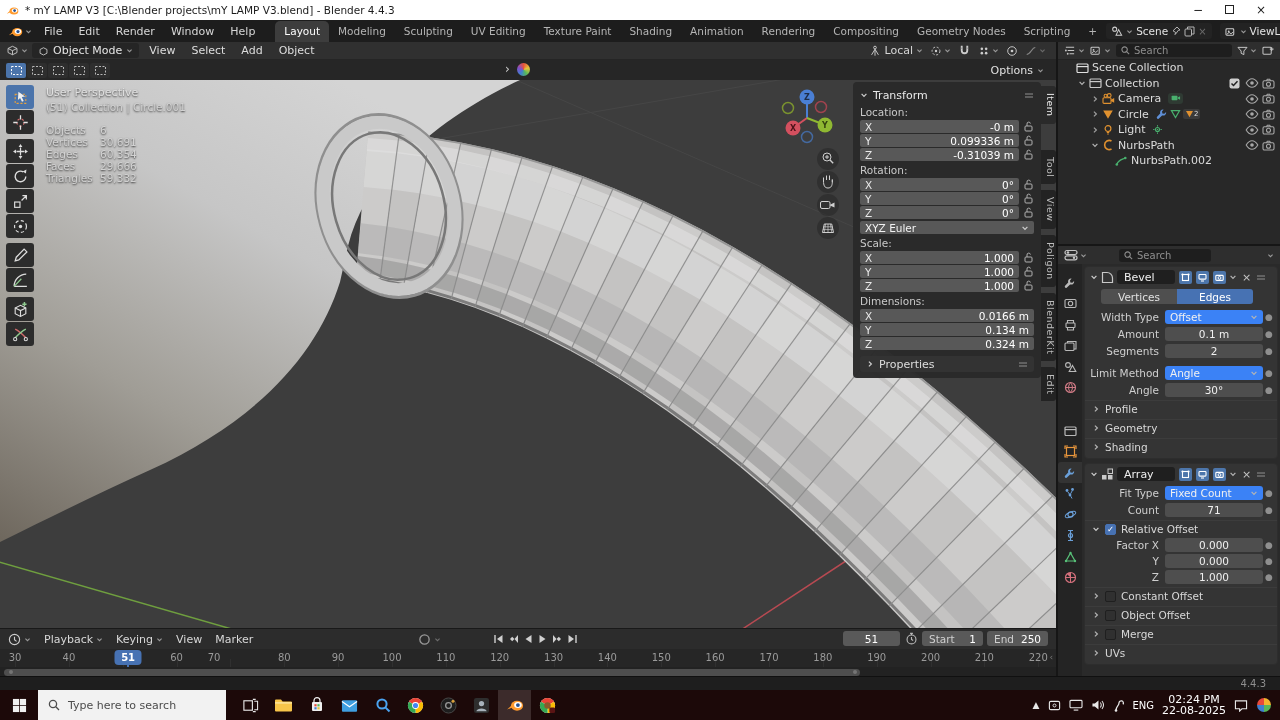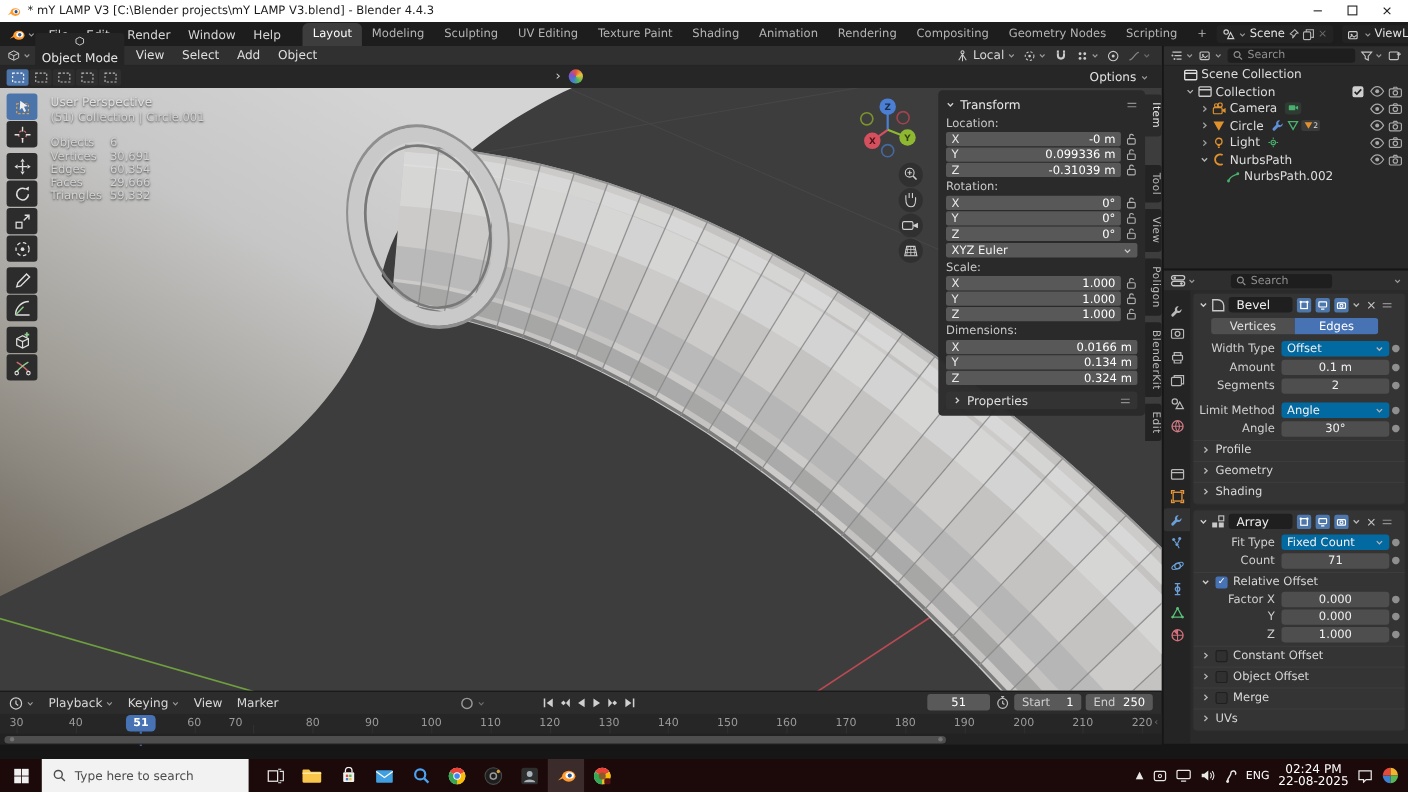--- a/index.html
+++ b/index.html
@@ -24,21 +24,21 @@
   .wtab{padding:4px 9px 5px 9px;color:#b5b5b5;font-size:10.5px;white-space:nowrap;}
   .wtab.active{background:#3d3d3d;color:#fdfdfd;border-radius:5px 5px 0 0;}
   .mbright{margin-left:auto;display:flex;align-items:center;gap:8px;}
   .sceneblk{display:flex;align-items:center;gap:3px;background:#232323;border-radius:3px;padding:2px 5px;}
   .scenename{color:#e3e3e3;font-size:10.5px;}
   .dimx{color:#6b6b6b;font-size:10px;}
   
   .viewport{position:absolute;left:0;top:42px;width:1056px;height:586px;background:#3d3d3d;}
   .vhead{position:absolute;left:0;top:0;width:100%;height:18px;background:#303030;display:flex;align-items:center;gap:4px;padding:0 6px;border-bottom:1px solid #252525;}
   .vmenu{padding:0 6px;color:#dedede;}
-  .modepill{display:flex;align-items:center;gap:4px;background:#252525;border-radius:3px;padding:1px 6px;color:#e5e5e5;flex-direction:column;}
+  .modepill{display:flex;align-items:center;gap:4px;background:#252525;border-radius:3px;padding:1px 6px;color:#e5e5e5;}
   .vright{margin-left:auto;display:flex;align-items:center;gap:7px;padding-right:4px;}
   .vtools{position:absolute;left:0;top:18px;width:100%;height:20px;background:#262626;display:flex;align-items:center;padding:0 6px;}
   .selbtn{width:20px;height:15px;display:flex;align-items:center;justify-content:center;background:#2e2e2e;margin-right:1px;border-radius:2px;}
   .selbtn.active{background:#4b74ab;}
   .optbtn{margin-left:auto;display:flex;align-items:center;gap:4px;color:#e0e0e0;padding-right:6px;}
   .scene{position:absolute;left:0;top:38px;width:1056px;height:548px;}
   
   .toolbar{position:absolute;left:6px;top:43px;width:29px;}
   .tbtn{width:28px;height:24px;background:#2c2c2c;display:flex;align-items:center;justify-content:center;margin-bottom:1px;border-radius:3px;}
   .tbtn.active{background:#4b74ab;}
@@ -93,21 +93,21 @@
   .mtog{width:13px;height:13px;background:#4d76ab;border-radius:2px;display:flex;align-items:center;justify-content:center;margin-left:1px;}
   .mx{color:#c5c5c5;font-size:11px;padding:0 2px;}
   .segrow{display:flex;margin:2px 12px 4px 16px;}
   .seg{flex:1;display:flex;border-radius:3px;overflow:hidden;}
   .segbtn{flex:1;height:15px;background:#4f4f4f;display:flex;align-items:center;justify-content:center;color:#e2e2e2;font-size:10.5px;}
   .segbtn.active{background:#4772b3;color:#fff;}
   .prow{display:flex;align-items:center;height:17px;padding:0 2px 0 4px;}
   .plab{width:76px;text-align:right;color:#cfcfcf;font-size:10.5px;padding-right:6px;white-space:nowrap;}
   .pctl{flex:1;height:14px;display:flex;align-items:center;font-size:10.5px;color:#f0f0f0;}
   .nfld{background:#4e4e4e;border-radius:3px;justify-content:center;}
-  .ddf{background:#0369a1;border-radius:3px;padding:0 5px;justify-content:space-between;}
+  .ddf{background:#3b82f6;border-radius:3px;padding:0 5px;justify-content:space-between;}
   .pdot{width:12px;text-align:center;color:#8f8f8f;font-size:9px;}
   .subh{display:flex;align-items:center;gap:5px;height:17px;padding:0 7px;border-top:1px solid #3c3c3c;margin-top:2px;color:#d8d8d8;font-size:10.5px;}
   .cbx{width:11px;height:11px;border-radius:2px;background:#303030;border:1px solid #1f1f1f;display:flex;align-items:center;justify-content:center;font-size:8.5px;color:#fff;}
   .cbx.on{background:#4772b3;border-color:#4772b3;}
   
   .timeline{position:absolute;left:0;top:628px;width:1056px;height:48px;background:#2c2c2c;border-top:1px solid #191919;}
   .thead{height:20px;display:flex;align-items:center;gap:13px;padding:0 8px;position:relative;}
   .tmenu{color:#d8d8d8;display:flex;align-items:center;gap:3px;}
   .tfield{position:absolute;background:#595959;border-radius:3px;height:15px;top:2px;display:flex;align-items:center;font-size:10.5px;color:#fff;padding:0 7px;}
   .truler{position:absolute;left:0;top:20px;width:100%;height:18px;background:#262626;}
@@ -1466,20 +1466,23 @@
         <span class="pill" style="left:128.1px">51</span>
         <span class="phline" style="left:127.1px;height:13px"></span>
         <span style="position:absolute;right:3px;top:3px;color:#7a7a7a;font-size:9px">‹</span>
       </div>
       <div class="tscroll">
         <span class="thandle"></span>
         <span class="hdot" style="left:9px;top:3px"></span>
         <span class="hdot" style="left:853px;top:3px"></span>
       </div>
     </div>
+  <div class="statusbar">
+    <span class="sver">4.4.3</span>
+  </div>
   <div class="taskbar">
       <span class="tbstart">
       <svg width="15" height="15" viewBox="0 0 16 16">
           <rect x="1" y="1" width="6.6" height="6.6" fill="#f0f0f0"></rect>
           <rect x="8.4" y="1" width="6.6" height="6.6" fill="#f0f0f0"></rect>
           <rect x="1" y="8.4" width="6.6" height="6.6" fill="#f0f0f0"></rect>
           <rect x="8.4" y="8.4" width="6.6" height="6.6" fill="#f0f0f0"></rect>
         </svg>
       </span>
       <span class="tbsearch">

